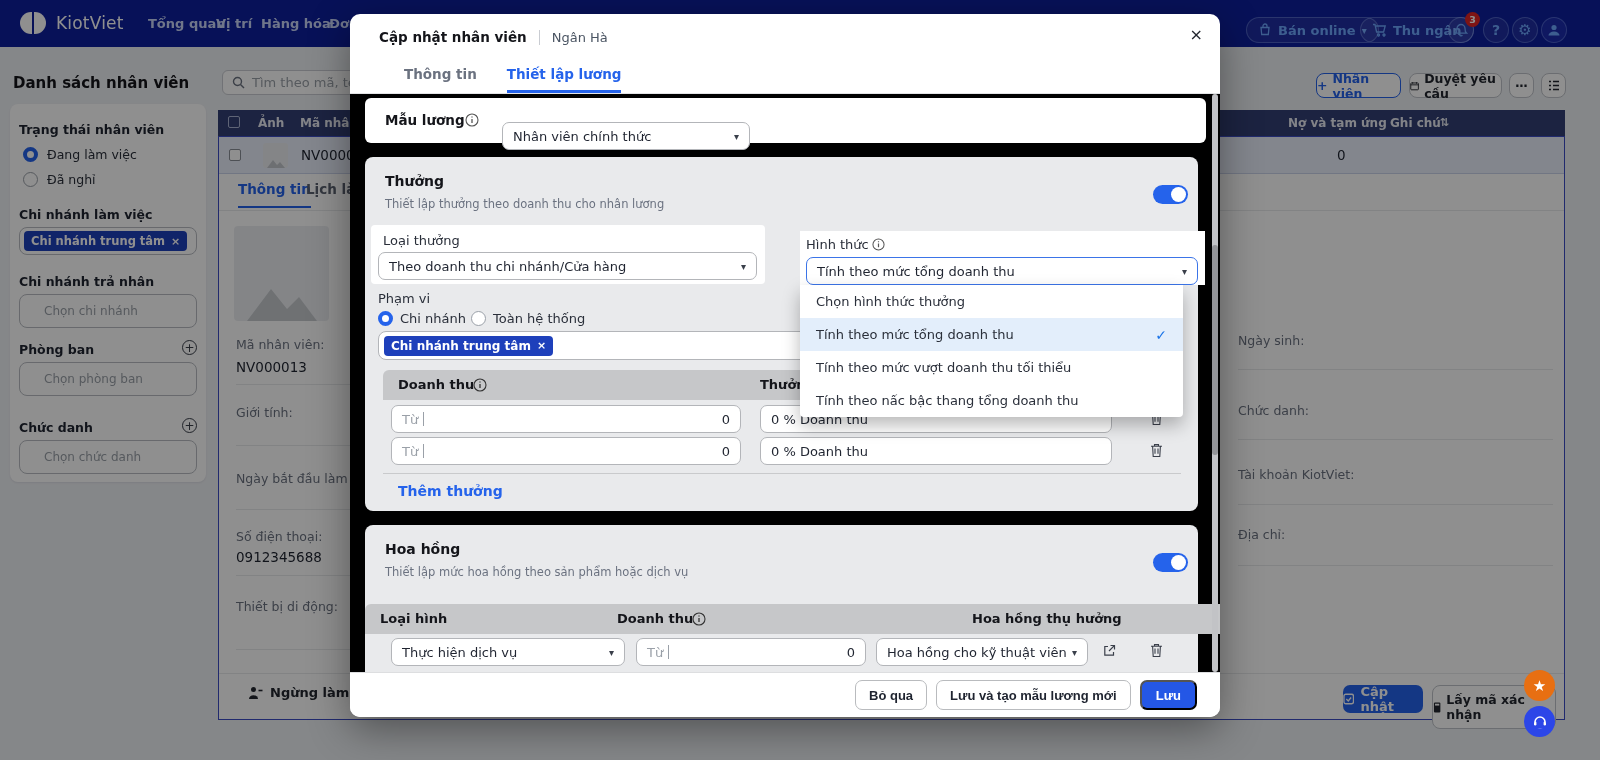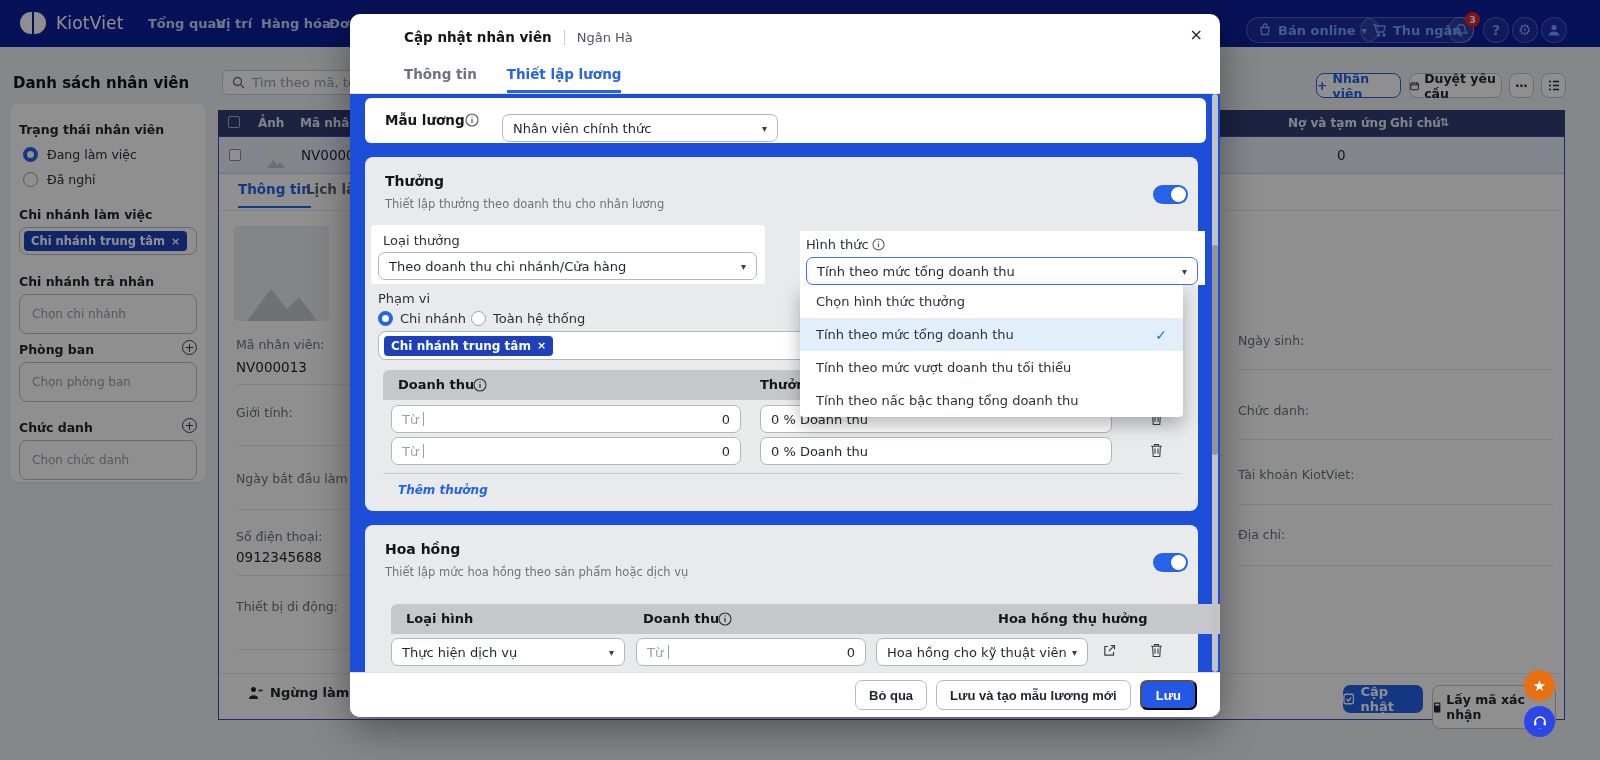--- a/index.html
+++ b/index.html
@@ -21,21 +21,21 @@
   .nav-round { top:17px; width:26px; height:26px; border-radius:13px; background:rgba(255,255,255,.07); border:1px solid rgba(160,190,255,.35); color:#6ea8ff; display:flex; align-items:center; justify-content:center; }
   .badge { position:absolute; top:-6px; right:-7px; min-width:15px; height:15px; border-radius:8px; background:#e02424; color:#fff; font-size:9.5px; font-weight:bold; display:flex; align-items:center; justify-content:center; padding:0 3px; }
 
   
   .page-title { left:13px; top:74px; font-size:15px; font-weight:bold; color:#14151a; }
   .filter-card { left:10px; top:104px; width:196px; height:378px; background:#fff; border-radius:8px; box-shadow:0 1px 2px rgba(20,30,60,.08); }
   .f-label { font-size:12.5px; font-weight:bold; color:#1f2430; }
   .radio { width:15px; height:15px; border-radius:50%; border:1.5px solid #9aa0a8; background:#fff; }
   .radio.on { border:4.5px solid #2563eb; }
   .rlabel { font-size:12.5px; color:#2a2f3a; }
-  .mini-input { border:1px solid #b9bcc2; border-radius:8px; height:40px; background:#fff; display:flex; align-items:center; padding:0 12px; }
+  .mini-input { border:1px solid #b9bcc2; border-radius:8px; height:34px; background:#fff; display:flex; align-items:center; padding:0 24px; }
   .placeholder { color:#9aa0a8; font-size:12px; }
   .tag-blue { background:#1e40bb; color:#fff; font-size:11.5px; font-weight:bold; border-radius:4px; padding:3px 7px; display:inline-flex; align-items:center; gap:6px; white-space:nowrap; }
   .tag-x { font-weight:bold; font-size:11px; cursor:pointer; }
   .plus-ico { width:15px; height:15px; border:1.2px solid #3a3f4a; border-radius:50%; color:#3a3f4a; font-size:12px; display:flex; align-items:center; justify-content:center; line-height:1; }
 
   
   .searchbar { left:222px; top:70px; width:420px; height:25px; background:#fff; border:1px solid #c9ccd2; border-radius:6px; display:flex; align-items:center; gap:7px; padding:0 9px; }
   .btn-o-blue { border:1px solid #2563eb; color:#2563eb; background:#fff; border-radius:8px; height:25px; display:inline-flex; align-items:center; justify-content:center; gap:5px; font-size:12.5px; font-weight:bold; }
   .btn-o-gray { border:1px solid #bfc3c9; color:#23272f; background:#fff; border-radius:8px; height:25px; display:inline-flex; align-items:center; justify-content:center; gap:5px; font-size:12.5px; font-weight:bold; }
   .thead-navy { background:#323f74; color:#e8eaf2; font-size:12px; font-weight:bold; }
@@ -50,43 +50,43 @@
   .dvalue { font-size:13.5px; color:#1f2430; }
   .hr { position:absolute; height:1px; background:#e8e9ec; }
   .btn-prim { background:#2563eb; color:#fff; border-radius:7px; font-size:13px; font-weight:bold; display:inline-flex; align-items:center; justify-content:center; gap:6px; }
   .fab { border-radius:50%; width:31px; height:31px; display:flex; align-items:center; justify-content:center; color:#fff; }
 
   
   .overlay { left:0; top:0; width:1600px; height:760px; background:rgba(0,0,0,.44); z-index:5; }
 
   
   .modal { left:350px; top:14px; width:870px; height:703px; background:#fff; border-radius:10px; z-index:10; box-shadow:0 12px 40px rgba(0,0,0,.4); display:flex; flex-direction:column; overflow:hidden; }
-  .m-head { height:46px; display:flex; align-items:center; padding-left:54px; position:relative; }
+  .m-head { height:46px; display:flex; align-items:center; padding-left:29px; position:relative; }
   .m-title { font-size:13.5px; font-weight:bold; color:#14151a; }
   .m-sub { font-size:13px; color:#4b5563; margin-left:12px; padding-left:12px; border-left:1px solid #c9ccd2; }
   .m-close { position:absolute; right:17px; top:13px; font-size:16px; color:#23272f; line-height:1; cursor:pointer; }
   .m-tabs { height:34px; display:flex; gap:30px; padding-left:54px; border-bottom:1px solid #e3e4e6; }
   .m-tab { font-size:13.5px; font-weight:600; color:#6b7280; padding-top:6px; }
   .m-tab.on { color:#2563eb; font-weight:bold; border-bottom:3px solid #2563eb; }
-  .m-body { position:relative; flex:1; background:#1d4ed8; overflow:hidden; }
+  .m-body { position:relative; flex:1; background:#000000; overflow:hidden; }
   .m-foot { height:45px; background:#fff; border-top:1px solid #dddee0; display:flex; align-items:center; justify-content:flex-end; gap:9px; padding-right:23px; }
   .btn-modal-o { height:30px; border:1px solid #b9bbbe; border-radius:7px; background:#fff; color:#1f2430; font-size:13px; font-weight:bold; display:inline-flex; align-items:center; justify-content:center; padding:0 13px; }
   .btn-modal-p { height:30px; border-radius:7px; background:#2457e6; color:#fff; font-size:13px; font-weight:bold; display:inline-flex; align-items:center; justify-content:center; padding:0 14px; }
   .card { position:absolute; background:#e9eaec; border-radius:8px; }
   .white-strip { position:absolute; background:#fff; border-radius:6px; }
   .sec-title { font-size:14px; font-weight:bold; color:#14151a; }
   .sec-sub { font-size:11.5px; color:#6b7280; }
   .toggle { position:absolute; width:35px; height:19px; border-radius:10px; background:#2563eb; }
   .toggle .knob { position:absolute; right:2px; top:2px; width:15px; height:15px; border-radius:50%; background:#fff; }
   .sel { background:#fff; border:1px solid #b3b5b9; border-radius:7px; display:flex; align-items:center; padding:0 10px; font-size:13px; color:#1f2430; position:absolute; height:28px; }
   .sel .arr { margin-left:auto; font-size:10px; color:#3a3f4a; }
   .inp { background:#fff; border:1px solid #b3b5b9; border-radius:7px; display:flex; align-items:center; padding:0 10px; font-size:13px; color:#1f2430; position:absolute; height:28px; }
   .cursorline { width:1px; height:14px; background:#9aa0a8; margin-left:5px; }
   .thead-gray { position:absolute; background:#c6c7c9; border-radius:6px 6px 0 0; height:30px; font-size:13px; font-weight:bold; color:#14151a; }
-  .link { color:#2563eb; font-size:12px; font-weight:bold;font-style:italic; }
+  .link { color:#2563eb; font-size:14px; font-weight:bold; }
   .flabel13 { font-size:13px; color:#2a2f3a; }
 
   
   .dd-topbox { position:absolute; background:#fff; z-index:14; }
   .dd-select { position:absolute; background:#fff; border:1.5px solid #3b74e8; border-radius:7px; height:28px; display:flex; align-items:center; padding:0 10px; font-size:13px; color:#1f2430; z-index:15; }
   .dd-panel { position:absolute; background:#fff; box-shadow:0 8px 18px rgba(0,0,0,.28); border-radius:0 0 4px 4px; z-index:15; }
   .dd-opt { height:33px; display:flex; align-items:center; padding:0 16px; font-size:13px; color:#2a2f3a; }
   .dd-opt.sel-on { background:#e3eefb; }
   .dd-check { margin-left:auto; color:#1a73e8; font-weight:bold; font-size:14px; }
 
@@ -309,21 +309,21 @@
     </div>
 
     <div class="m-body">
 
       <div class="white-strip" style="left:15px; top:4px; width:841px; height:45px">
         <span class="abs b" style="left:20px; top:14px; font-size:13.5px; color:#14151a">Mẫu lương</span>
         <svg class="abs" style="left:100px; top:15px" width="14" height="14" viewBox="0 0 14 14">
             <circle cx="7" cy="7" r="6" fill="none" stroke="#555" stroke-width="1.1"></circle>
             <path d="M7 6v4M7 3.4v1.2" stroke="#555" stroke-width="1.3"></path>
           </svg>
-        <div class="sel" style="left:137px; top:16px; width:276px">
+        <div class="sel" style="left:137px; top:24px; width:248px">
           <span class="nowrap">Nhân viên chính thức</span>
           <span class="arr">▾</span>
         </div>
       </div>
 
       <div class="card" style="left:15px; top:63px; width:833px; height:354px">
         <div class="abs sec-title" style="left:20px; top:16px">Thưởng</div>
         <div class="abs sec-sub" style="left:20px; top:40px">Thiết lập thưởng theo doanh thu cho nhân lương</div>
         <div class="toggle" style="left:788px; top:28px">
             <span class="knob"></span>
@@ -387,21 +387,21 @@
         <div class="abs link" style="left:33px; top:326px">Thêm thưởng</div>
       </div>
 
       <div class="card" style="left:15px; top:431px; width:833px; height:240px">
         <div class="abs sec-title" style="left:20px; top:16px">Hoa hồng</div>
         <div class="abs sec-sub" style="left:20px; top:40px">Thiết lập mức hoa hồng theo sản phẩm hoặc dịch vụ</div>
         <div class="toggle" style="left:788px; top:28px">
             <span class="knob"></span>
           </div>
 
-        <div class="thead-gray" style="left:26px; top:79px; width:874px">
+        <div class="thead-gray" style="left:0; top:79px; width:874px">
           <span class="abs" style="left:15px; top:7px">Loại hình</span>
           <span class="abs" style="left:252px; top:7px">Doanh thu</span>
           <svg class="abs" style="left:327px; top:8px" width="14" height="14" viewBox="0 0 14 14">
               <circle cx="7" cy="7" r="6" fill="none" stroke="#333" stroke-width="1.1"></circle>
               <path d="M7 6v4M7 3.4v1.2" stroke="#333" stroke-width="1.3"></path>
             </svg>
           <span class="abs" style="left:607px; top:7px">Hoa hồng thụ hưởng</span>
         </div>
 
         <div class="sel" style="left:26px; top:113px; width:234px">

